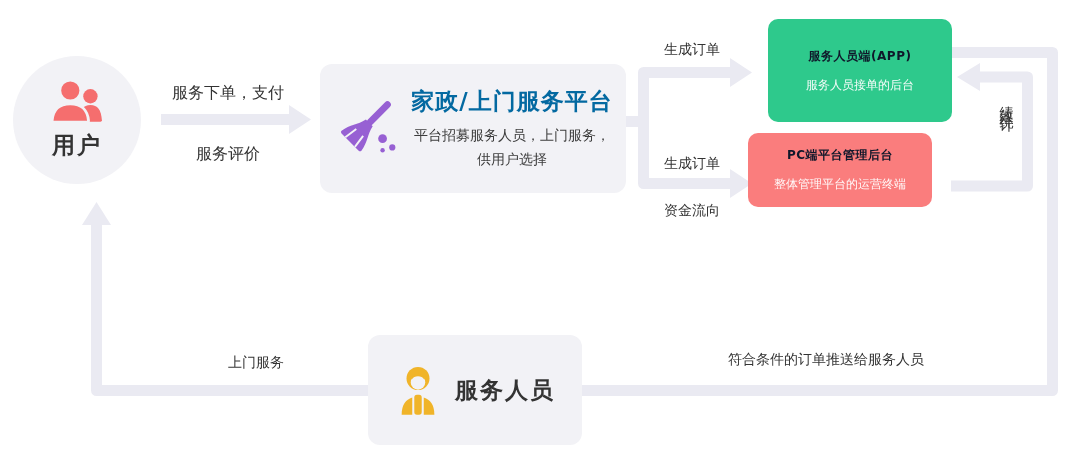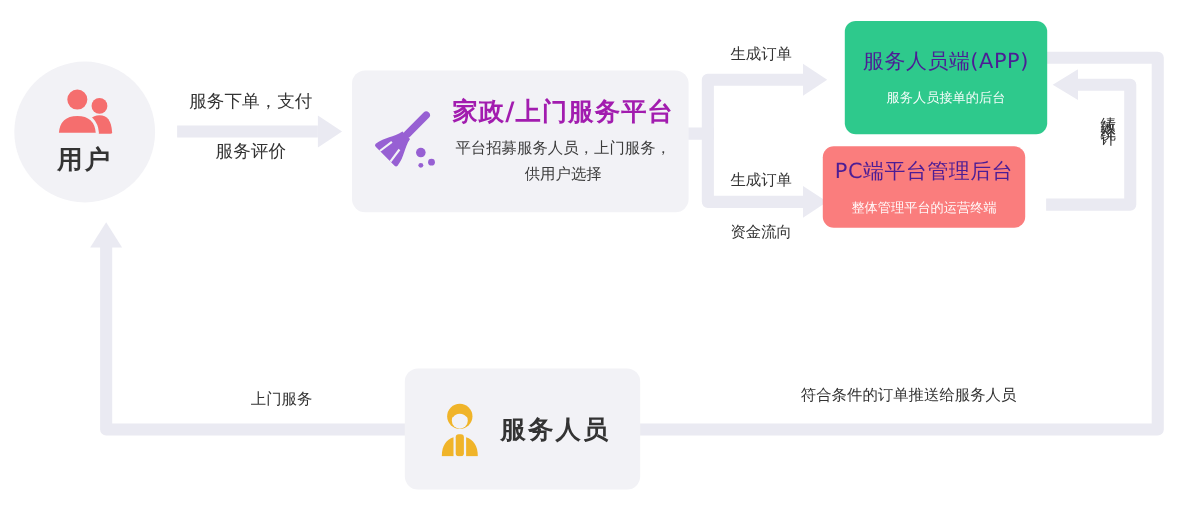--- a/index.html
+++ b/index.html
@@ -8,27 +8,27 @@
   .connectors{position:absolute;left:0;top:0;z-index:0;}
   .node{position:absolute;background:#f2f2f6;z-index:1;display:flex;align-items:center;justify-content:center;}
   .node-circle{border-radius:50%;flex-direction:column;gap:5px;}
   .node-round{border-radius:12px;}
   .node-title{font-size:23px;font-weight:bold;color:#333;letter-spacing:2px;}
   .lbl{position:absolute;z-index:1;transform:translate(-50%,-50%);white-space:nowrap;
        font-size:14px;color:#333;}
   .lbl-md{font-size:16px;}
   .platform-node{flex-direction:row;gap:10px;padding-left:4px;}
   .platform-text{display:flex;flex-direction:column;align-items:center;}
-  .platform-title{font-size:23px;font-weight:bold;color:#a21caf;letter-spacing:1px;margin-bottom:7px;}
+  .platform-title{font-size:23px;font-weight:bold;color:#0369a1;letter-spacing:1px;margin-bottom:7px;}
   .platform-sub{font-size:14px;color:#3c3c3c;line-height:1.65;text-align:center;}
   .backend{position:absolute;z-index:1;border-radius:10px;display:flex;flex-direction:column;
            align-items:center;justify-content:center;gap:12px;}
   .backend-green{background:#2ec98c;}
   .backend-red{background:#fa7d7d;}
-  .backend-title{font-size:19px;font-weight:normal;color:#4c1d95;letter-spacing:.5px;}
+  .backend-title{font-size:12px;font-weight:bold;color:#0f172a;letter-spacing:.5px;}
   .backend-sub{font-size:12px;color:rgba(255,255,255,.95);}
   .vertical-lbl{position:absolute;z-index:1;writing-mode:vertical-rl;font-size:14px;color:#333;
                 letter-spacing:4px;}
   .staff-node{flex-direction:row;gap:14px;}
 </style>
 </head>
 <body>
 
 <div class="stage">
 
@@ -61,21 +61,21 @@
       </g>
       <g fill="#f56e6e" stroke="#f2f2f6" stroke-width="3">
         <circle cx="23" cy="12" r="11"></circle>
         <path d="M23,26 C10.5,26 4.8,33.5 4,43.5 Q4,45 5.5,45 L40.5,45 Q42,45 42,43.5 C41.2,33.5 35.5,26 23,26 Z"></path>
       </g>
     </svg>
     <div class="node-title">用户</div>
   </div>
 
   <div class="lbl lbl-md" style="left:228px;top:93px;">服务下单，支付</div>
-  <div class="lbl lbl-md" style="left:228px;top:138px;">服务评价</div>
+  <div class="lbl lbl-md" style="left:228px;top:154px;">服务评价</div>
 
   <div class="node node-round platform-node" style="left:320px;top:64px;width:302px;height:129px;">
     <svg width="64" height="76" viewBox="0 0 66 78">
       <g transform="translate(22,44) rotate(45)">
         <rect x="-3.5" y="-46" width="7" height="32" rx="3.5" fill="#9760d3"></rect>
         <path d="M-5,-16 L5,-16 C7,-6 13,-1 14.5,10 Q14.5,12 12.5,12 L-12.5,12 Q-14.5,12 -14.5,10 C-13,-1 -7,-6 -5,-16 Z" fill="#9760d3"></path>
         <path d="M-5,-2 L-7,12 M5,-2 L7,12" stroke="#f2f2f6" stroke-width="2" fill="none"></path>
       </g>
       <g fill="#9760d3">
         <circle cx="47" cy="49" r="4.5"></circle>

